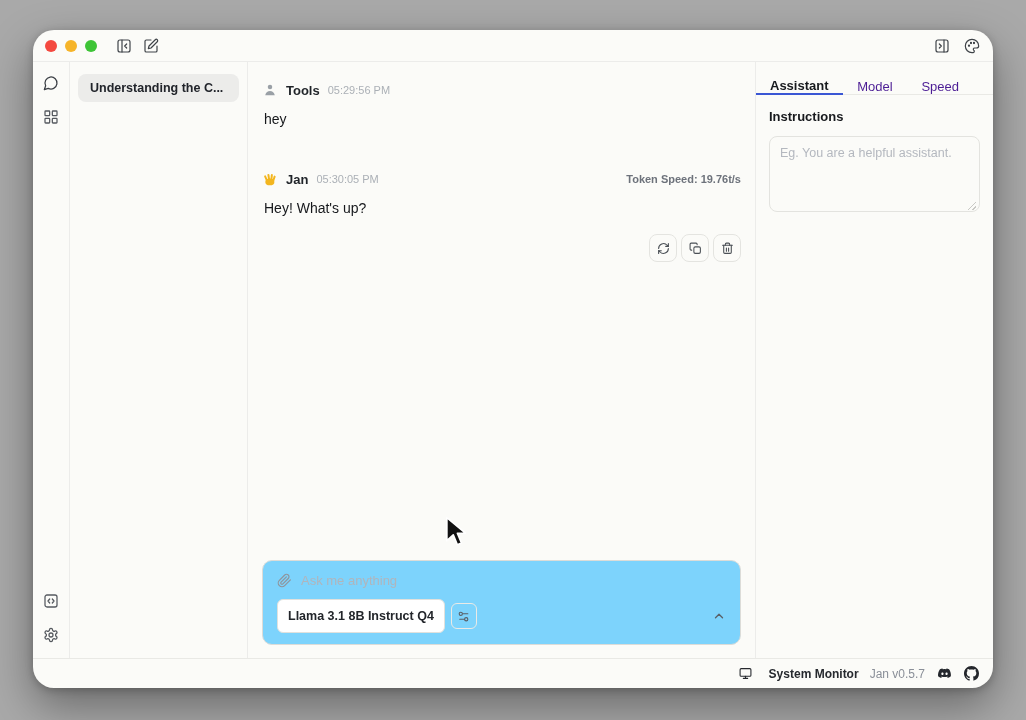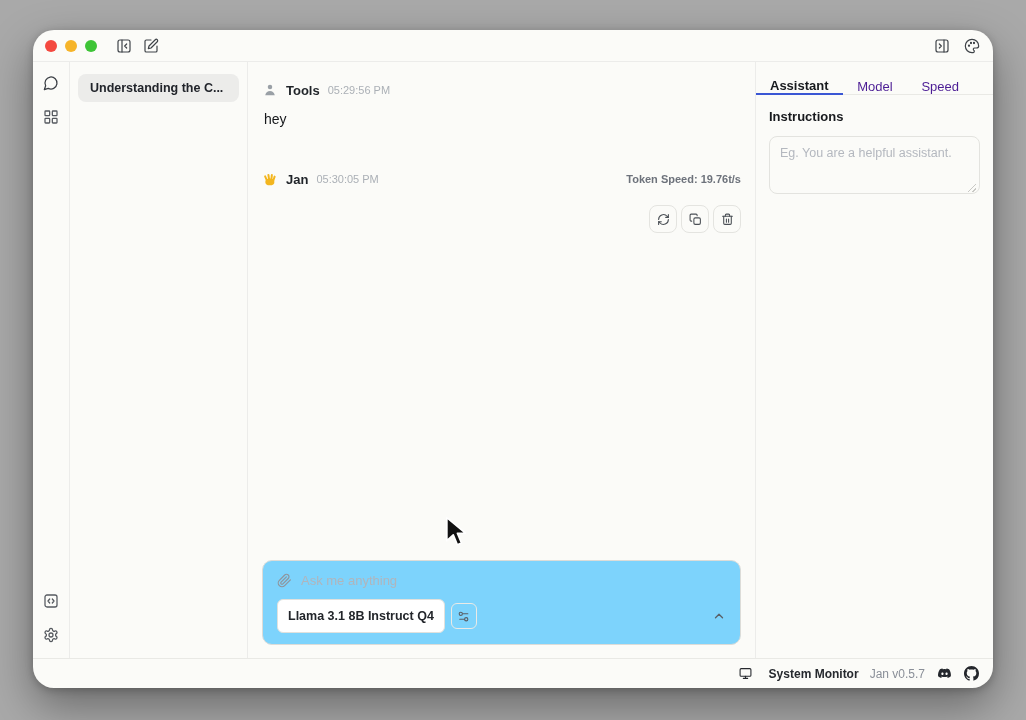--- a/index.html
+++ b/index.html
@@ -72,21 +72,21 @@
   .chev{ margin-left:auto; color:#5a5f66; display:flex; cursor:pointer; }
   .chev svg{ width:14px; height:14px; }
   
   .rpanel{ flex:0 0 237px; display:flex; flex-direction:column; }
   .tabs{ display:flex; align-items:flex-end; justify-content:space-between; height:33px;
     border-bottom:1px solid #e9e9e5; padding:0 20px 0 0; }
   .tab{ display:flex; align-items:center; font-size:13px; color:#4c1d95; padding:0 14px; cursor:pointer; }
   .tab.active{ color:#17191d; font-weight:700; border-bottom:2px solid #3a56d4; margin-bottom:-1px; }
   .rp-body{ padding:14px 13px 0 13px; }
   .rp-label{ font-size:13px; font-weight:700; color:#17191d; }
-  .instructions-box{ margin-top:12px; width:100%; height:58px; border:1px solid #e3e3df; border-radius:8px;
+  .instructions-box{ margin-top:12px; width:100%; height:76px; border:1px solid #e3e3df; border-radius:8px;
     background:#fbfbf8; padding:9px 10px; font-size:12.5px; resize:none; outline:none;
     font-family:"Liberation Sans", sans-serif; color:#2a2d32; position:relative; }
   .instructions-box::placeholder{ color:#b4b8bf; }
   .ta-wrap{ position:relative; }
   .grip{ position:absolute; right:4px; bottom:6px; width:9px; height:9px; pointer-events:none;
     background:repeating-linear-gradient(315deg, transparent 0 2px, #c3c3bf 2px 3px); 
     clip-path:polygon(100% 0, 100% 100%, 0 100%); opacity:.9; }
   .toggle-row{ display:flex; margin-top:20px; gap:10px; }
   .toggle-label{ font-size:13px; font-weight:600; color:#1c1f24; line-height:18px; width:170px; }
   .switch{ margin-left:auto; width:27px; height:16px; border-radius:9px; background:#e4e5e7; position:relative;
@@ -213,20 +213,21 @@
                   <rect x="12.8" y="3.8" width="3" height="12" rx="1.5" transform="rotate(6 14.3 9.8)"></rect>
                   <rect x="16.4" y="6" width="3" height="9.5" rx="1.5" transform="rotate(19 17.9 10.7)"></rect>
                   <ellipse cx="11.8" cy="15.6" rx="6.8" ry="5.2"></ellipse>
                 </g>
               </svg>
           </span>
           <span class="author">Jan</span>
           <span class="time">05:30:05 PM</span>
           <span class="token-speed">Token Speed: 19.76t/s</span>
         </div>
+        <div class="msg-text">Hey! What's up?</div>
 
         <div class="actions">
           <button class="act-btn">
             <svg viewBox="0 0 24 24" fill="none" stroke="currentColor" stroke-width="2" stroke-linecap="round" stroke-linejoin="round">
                 <path d="M3 12a9 9 0 0 1 15.7-6L21 8"></path>
                 <path d="M21 3v5h-5"></path>
                 <path d="M21 12a9 9 0 0 1-15.7 6L3 16"></path>
                 <path d="M3 21v-5h5"></path>
               </svg>
           </button>

